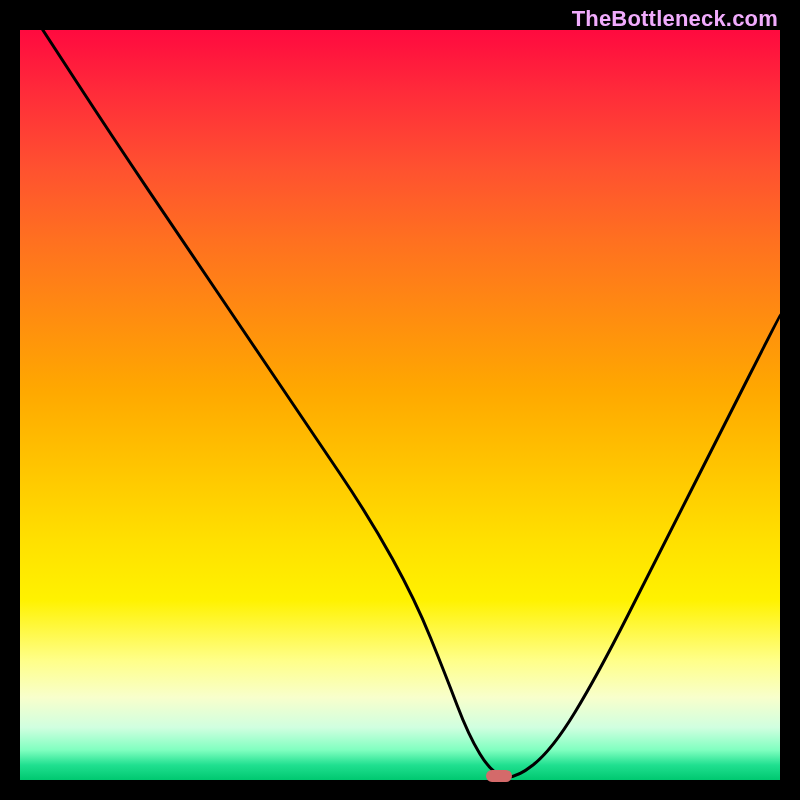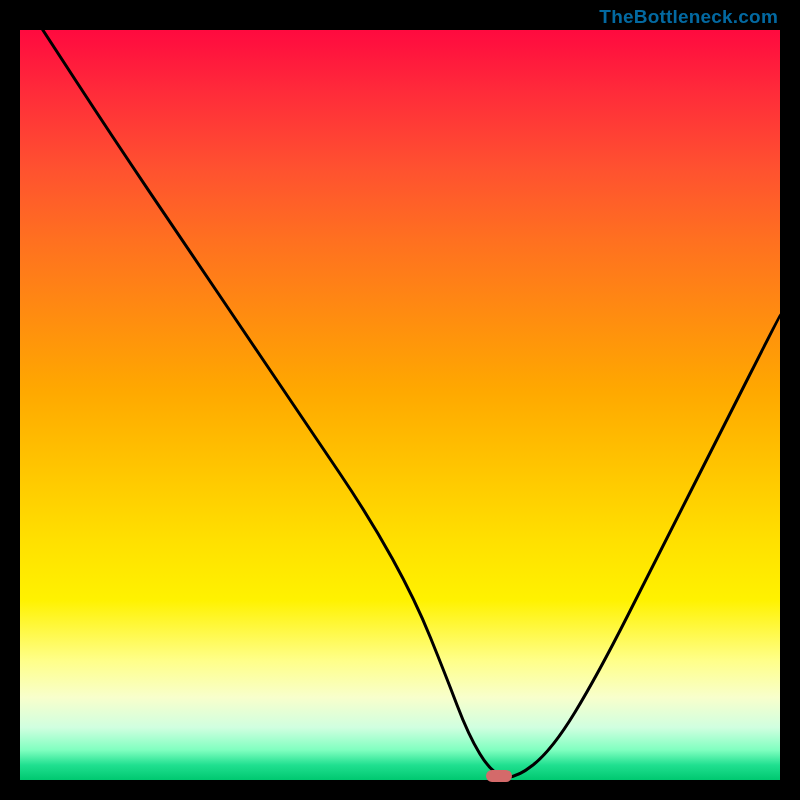--- a/index.html
+++ b/index.html
@@ -32,23 +32,23 @@
       #80ffc0 96%,
       #20e090 98%,
       #00c870 100%
     );
   }
   .watermark {
     position: absolute;
     top: 6px;
     right: 22px;
     font-family: Arial, Helvetica, sans-serif;
-    font-size: 19px;
+    font-size: 22px;
     font-weight: 600;
-    color: #0369a1;
+    color: #f0abfc;
     letter-spacing: 0.2px;
   }
   .curve {
     position: absolute;
     left: 0;
     top: 0;
     width: 760px;
     height: 750px;
     pointer-events: none;
   }

